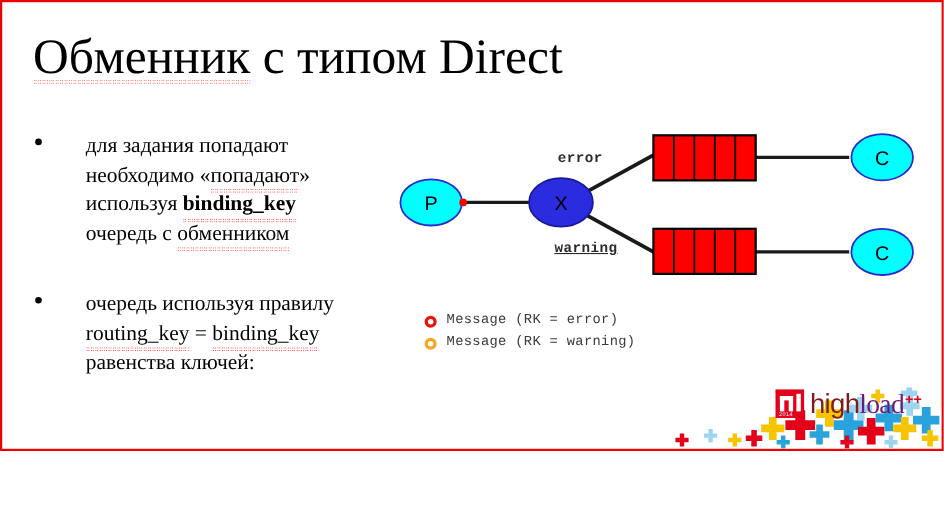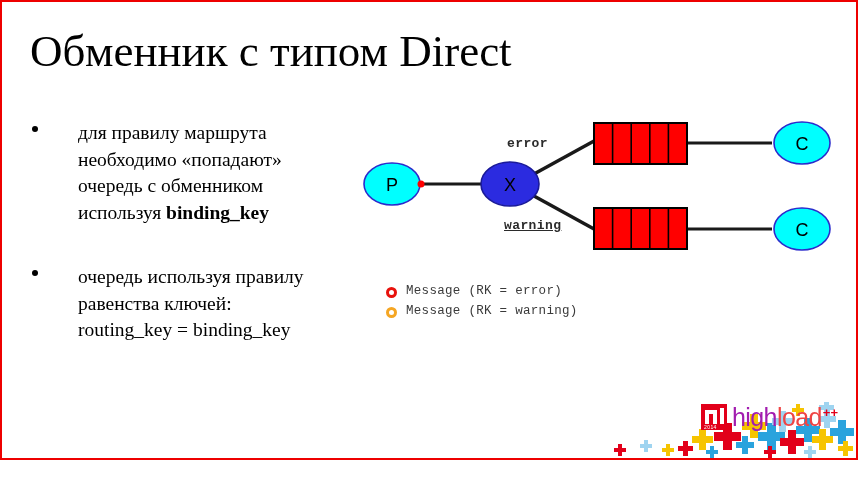--- a/index.html
+++ b/index.html
@@ -7,21 +7,21 @@
     margin: 0;
     padding: 0;
     background: #ffffff;
   }
   body {
     font-family: "Liberation Serif", serif;
   }
   #slide {
     position: relative;
     width: 858px;
-    height: 460px;
+    height: 410px;
     background: #ffffff;
     box-sizing: border-box;
     border: 2px solid #ee0000;
     overflow: hidden;
   }
 
   
   #title {
     position: absolute;
     left: 28px;
@@ -184,22 +184,22 @@
     font-size: 5px;
     color: #ffffff;
     letter-spacing: 0.4px;
   }
   #logo-word {
     font-family: "Liberation Sans", sans-serif;
     font-size: 25px;
     letter-spacing: -0.6px;
     line-height: 1;
   }
-  #logo-word .hi { color: #a21caf; }
-  #logo-word .load { color: #ef4444; }
+  #logo-word .hi { color: #7f1d1d; }
+  #logo-word .load { color: #701a75; font-family: Liberation Serif, serif; }
   #logo-pp {
     font-family: "Liberation Sans", sans-serif;
     font-size: 13px;
     font-weight: bold;
     color: #e2001a;
     align-self: flex-start;
     margin-top: 1px;
     margin-left: 1px;
   }
 
@@ -218,33 +218,33 @@
 
 <div id="slide">
 
   <div id="title">
     <span class="squiggle">Обменник</span><span> с типом Direct</span>
   </div>
 
   <div class="bullet-block" id="bullet-1">
     <span class="bullet-dot"></span>
     <div class="bullet-text">
-      <div>для правилу маршрута</div>
+      <div>для задания попадают</div>
       <div>необходимо «<span class="squiggle sq-thin">попадают</span>»</div>
+      <div><span>используя </span><span class="bold-mono squiggle sq-thin">binding_key</span></div>
       <div>очередь с <span class="squiggle sq-thin">обменником</span></div>
-      <div><span>используя </span><span class="bold-mono squiggle sq-thin">binding_key</span></div>
     </div>
   </div>
 
   <div class="bullet-block" id="bullet-2">
     <span class="bullet-dot"></span>
     <div class="bullet-text">
       <div>очередь используя правилу</div>
+      <div><span class="squiggle sq-thin">routing_key</span><span> = </span><span class="squiggle sq-thin">binding_key</span></div>
       <div>равенства ключей:</div>
-      <div><span class="squiggle sq-thin">routing_key</span><span> = </span><span class="squiggle sq-thin">binding_key</span></div>
     </div>
   </div>
 
   <div id="diagram">
     <svg width="492" height="150" viewBox="0 0 492 150" xmlns="http://www.w3.org/2000/svg">
 
       <line x1="60" y1="72" x2="123" y2="72" stroke="#1a1a1a" stroke-width="3"></line>
       <line x1="172" y1="62" x2="232" y2="29" stroke="#1a1a1a" stroke-width="3.5"></line>
       <line x1="172" y1="84" x2="232" y2="117" stroke="#1a1a1a" stroke-width="3.5"></line>
       <line x1="325" y1="31" x2="410" y2="31" stroke="#1a1a1a" stroke-width="3"></line>

